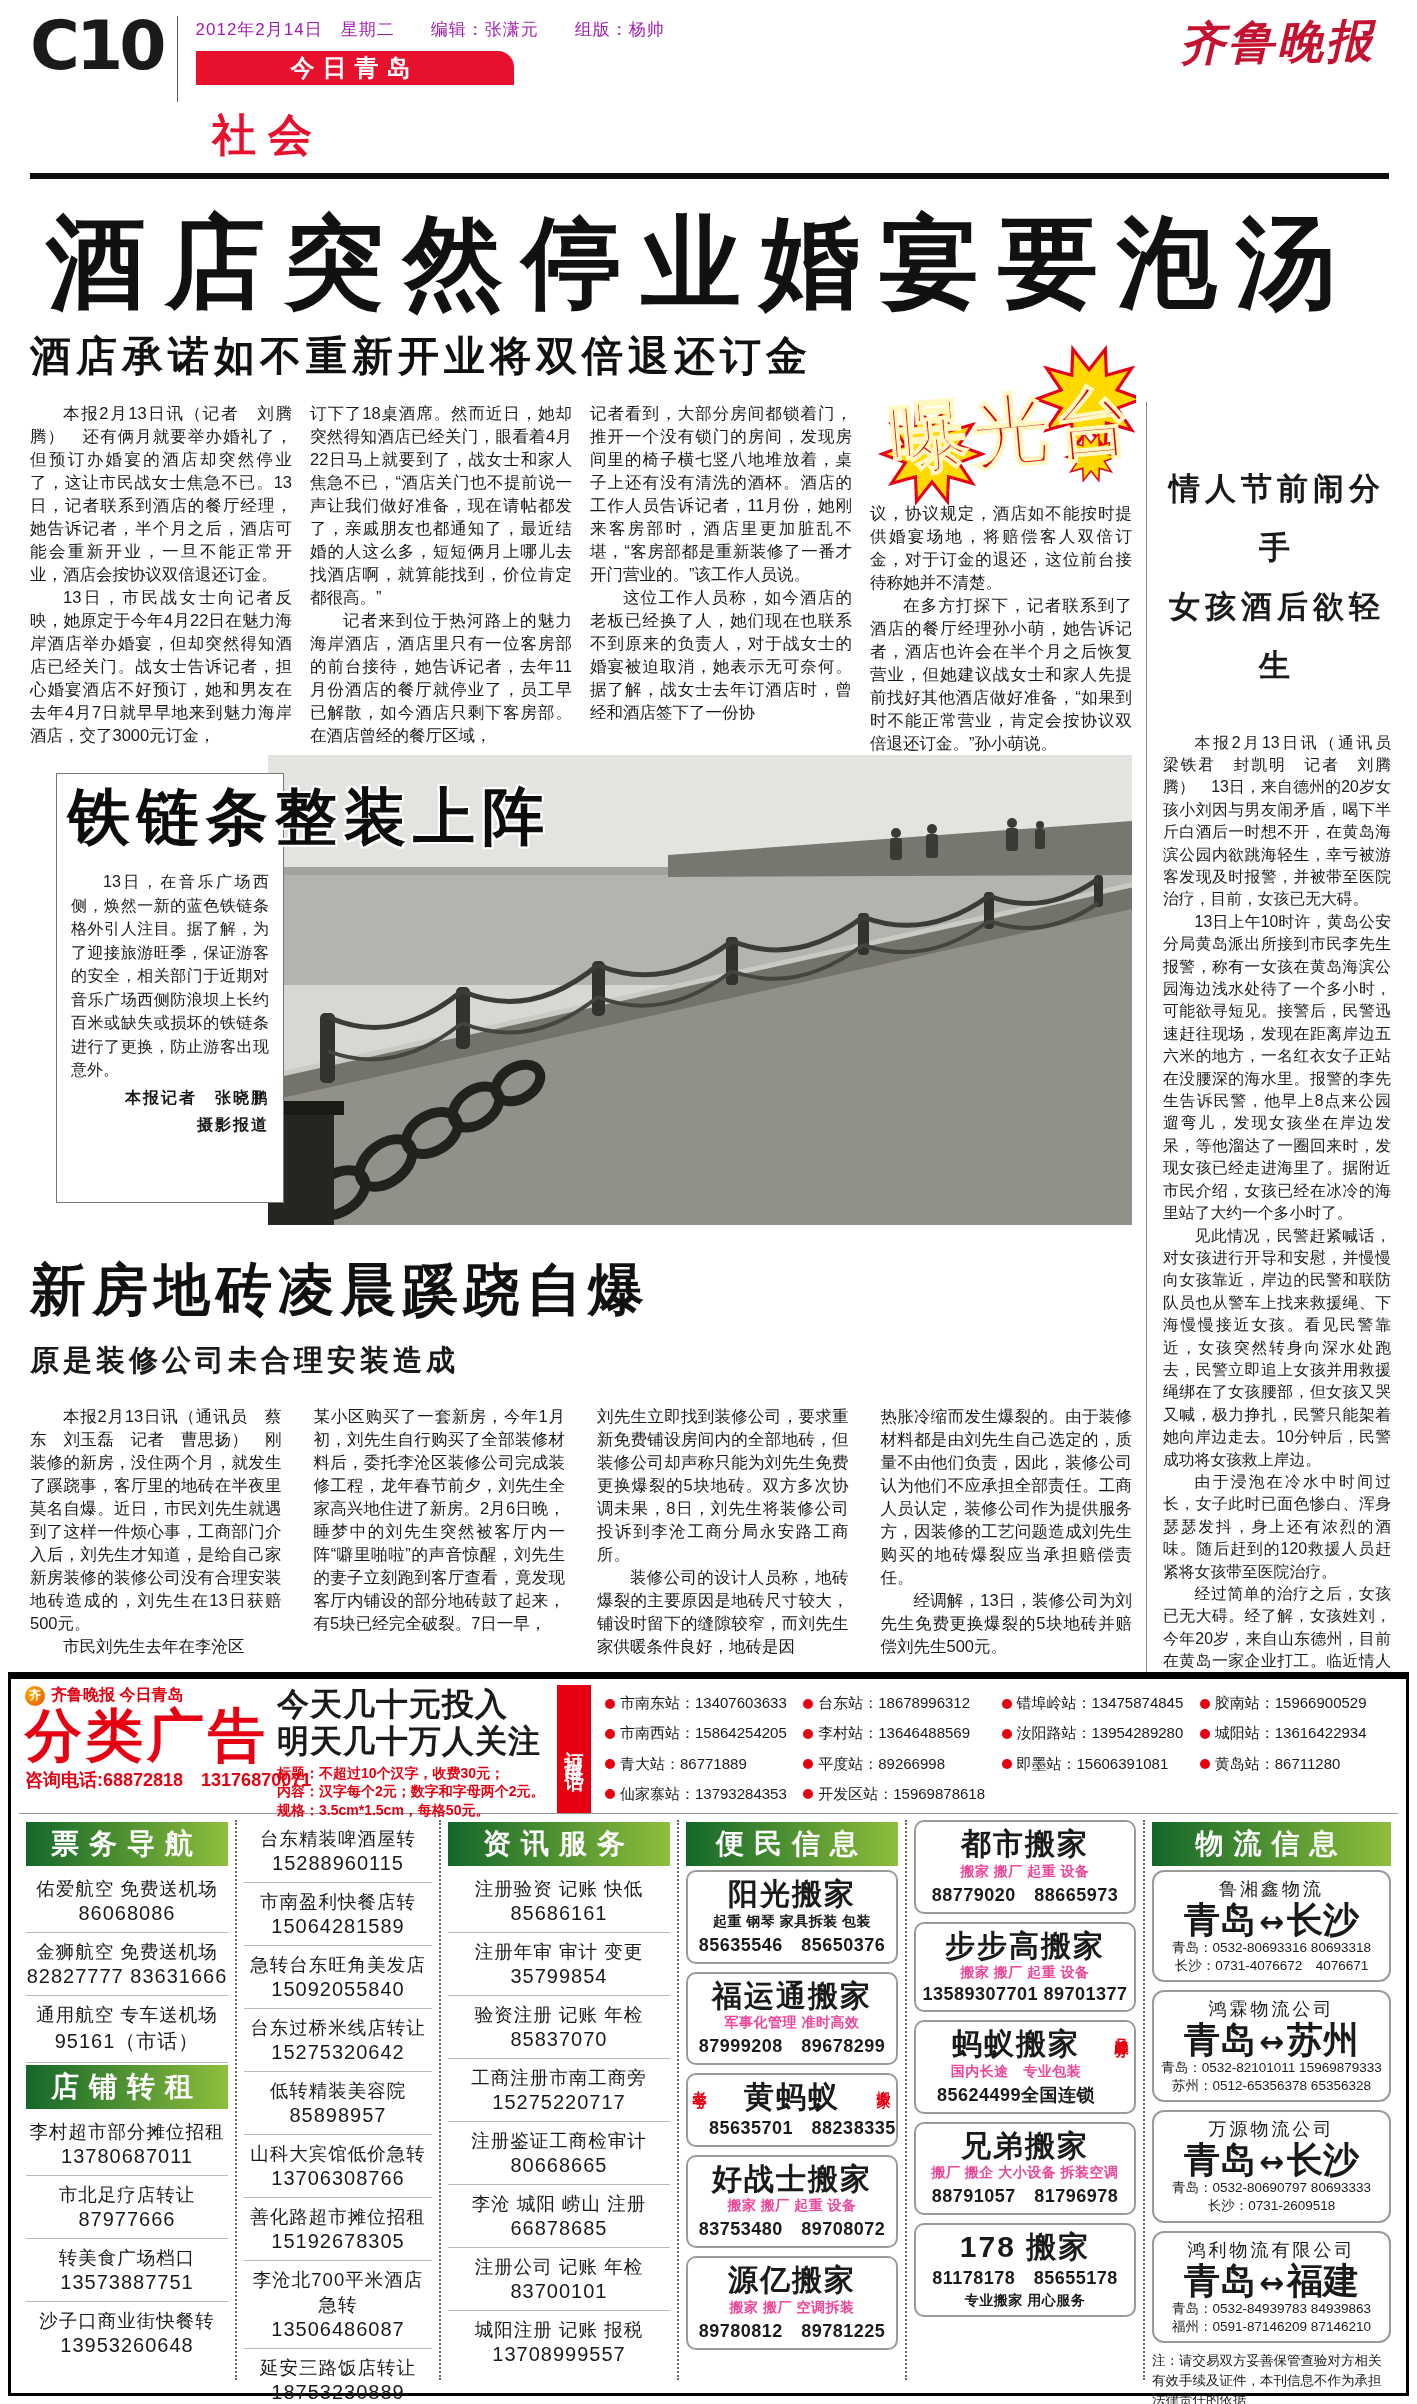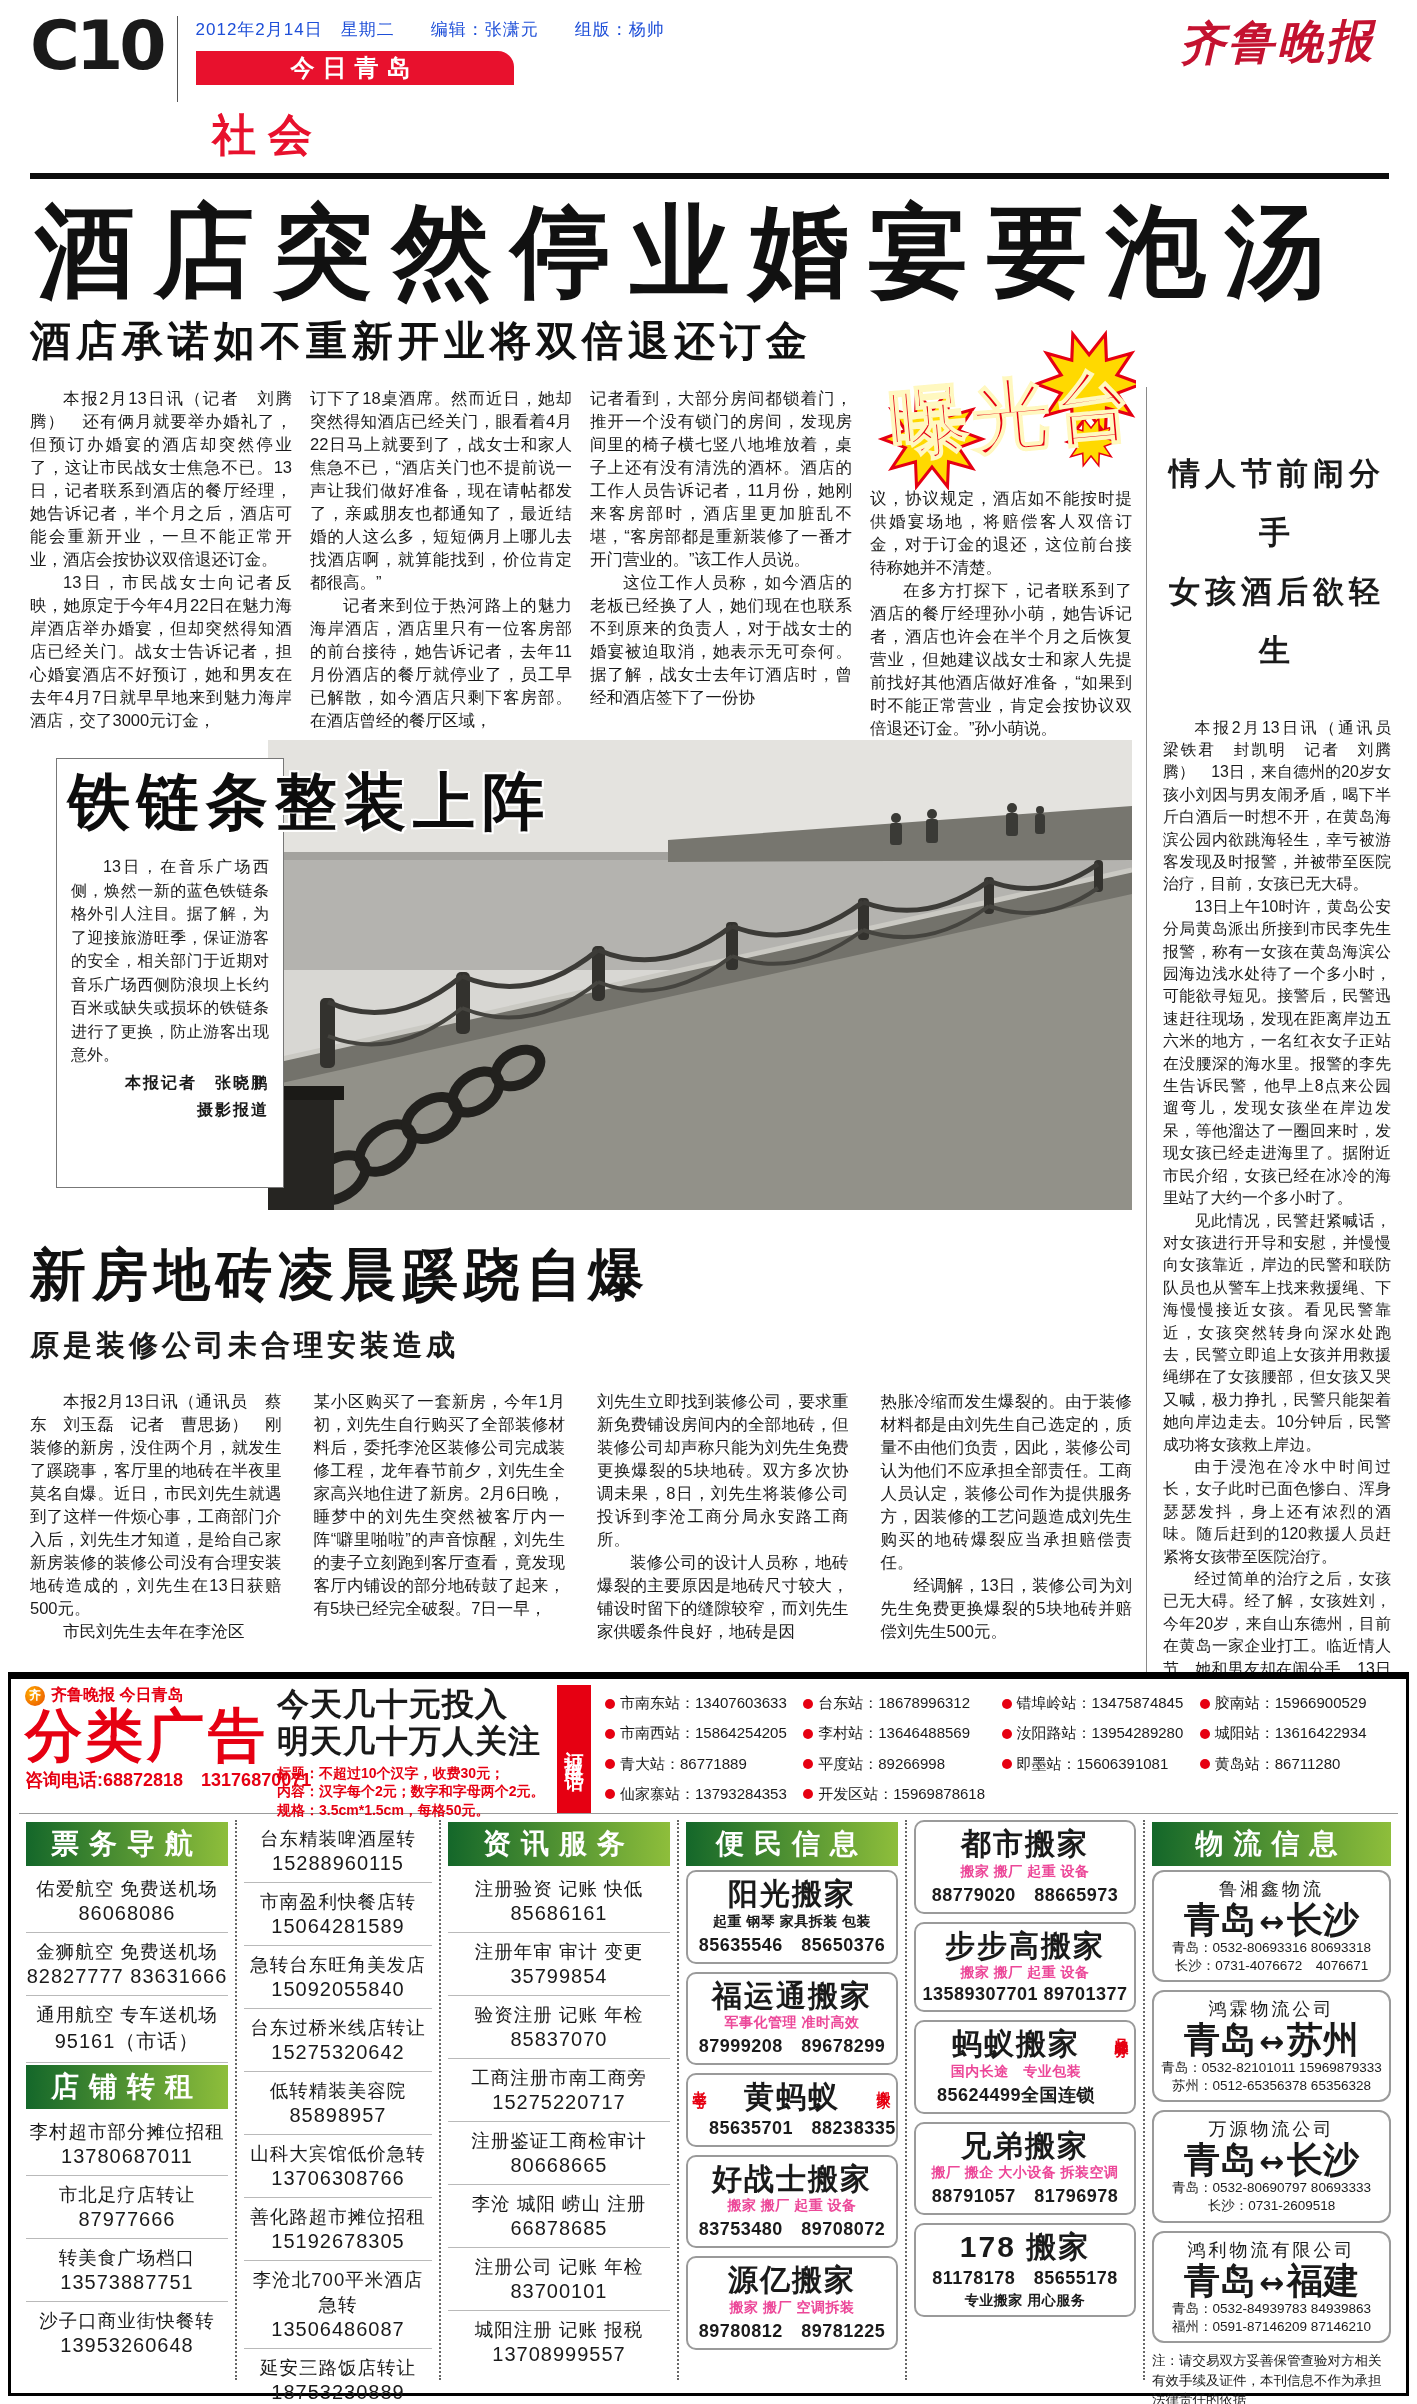--- a/index.html
+++ b/index.html
@@ -4,21 +4,21 @@
 <title>C10 今日青岛·社会</title>
 <style>
   html,body{margin:0;padding:0;background:#f2f2f2;}
   .page{width:1417px;height:2404px;position:relative;background:#fff;overflow:hidden;
         font-family:"Liberation Sans",sans-serif;color:#1a1a1a;}
   
   .hdr{padding:14px 28px 0 30px;position:relative;}
   .hdr-row{display:flex;align-items:flex-start;}
   .c10{font-size:68px;font-weight:900;letter-spacing:-4px;line-height:.95;font-family:"DejaVu Sans",sans-serif;}
   .hdr-div{width:1px;background:#555;height:86px;margin:2px 18px 0 14px;}
-  .dateline{font-size:17px;color:#1d4ed8;letter-spacing:1px;padding-top:4px;}
+  .dateline{font-size:17px;color:#a21caf;letter-spacing:1px;padding-top:4px;}
   .badge{margin-top:10px;width:318px;height:34px;background:#e8112d;border-radius:0 16px 0 0;
          color:#fff;font-size:24px;font-weight:bold;display:flex;align-items:center;justify-content:center;letter-spacing:8px;}
   .masthead{position:absolute;right:42px;top:12px;font-size:46px;font-weight:bold;font-style:italic;
             color:#c41230;font-family:"DejaVu Serif",serif;letter-spacing:3px;transform:rotate(-1deg);}
   .section-name{margin:4px 0 0 182px;font-size:44px;font-weight:900;color:#e8112d;letter-spacing:12px;}
   .rule{height:6px;background:#0d0d0d;margin-top:8px;}
   
   .main{padding:16px 26px 0 30px;}
   .headline{font-size:100px;font-weight:900;letter-spacing:19px;line-height:1.02;white-space:nowrap;color:#111;}
   .subhead{font-size:41px;font-weight:600;letter-spacing:5px;margin-top:12px;color:#111;}
@@ -107,21 +107,21 @@
       <div class="hdr-mid">
         <div class="dateline">2012年2月14日　星期二　　编辑：张潇元　　组版：杨帅</div>
         <div class="badge">今日青岛</div>
       </div>
     </div>
     <div class="section-name">社会</div>
     <div class="rule"></div>
   </header>
 
   <main class="main">
-    <h1 class="headline" style="margin:5px;">酒店突然停业婚宴要泡汤</h1>
+    <h1 class="headline" style="margin:16px;">酒店突然停业婚宴要泡汤</h1>
     <div class="subhead">酒店承诺如不重新开业将双倍退还订金</div>
 
     <div class="main-grid">
       <div class="left-zone">
 
         <svg class="expose-badge" viewBox="0 0 272 165" aria-hidden="true">
           <defs>
             <polygon id="burst" points="112,102 88.6,110.7 102.5,131.4 78.5,124.7 77.5,149.6 62,130 46.5,149.6 45.5,124.7 21.5,131.4 35.4,110.7 12,102 35.4,93.3 21.5,72.6 45.5,79.3 46.5,54.4 62,74 77.5,54.4 78.5,79.3 102.5,72.6 88.6,93.3"></polygon>
           </defs>
           <use href="#burst" fill="#ffd900" stroke="#e60012" stroke-width="3" transform="translate(6,12)"></use>

